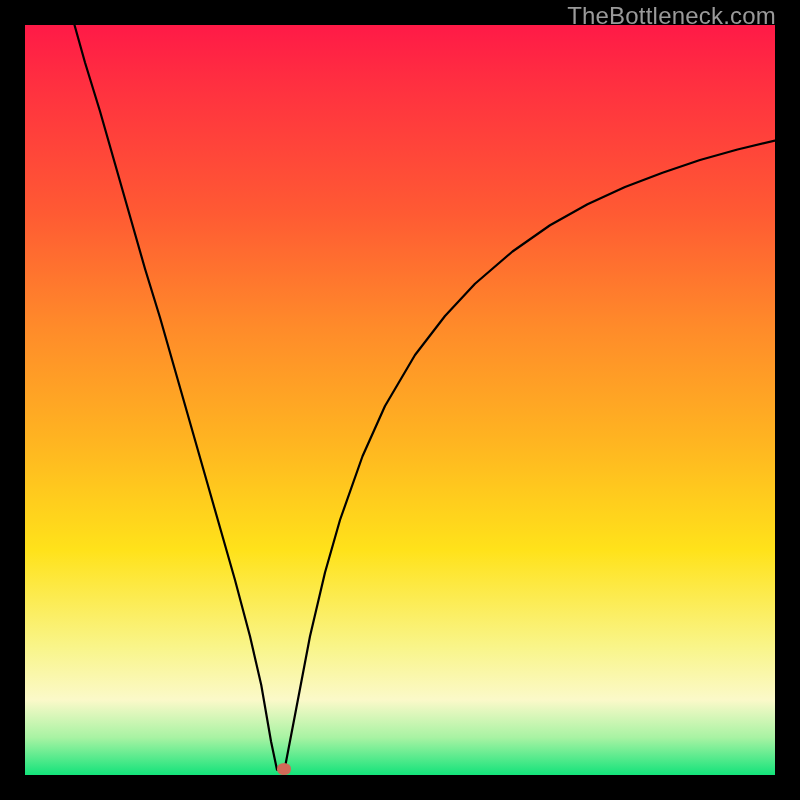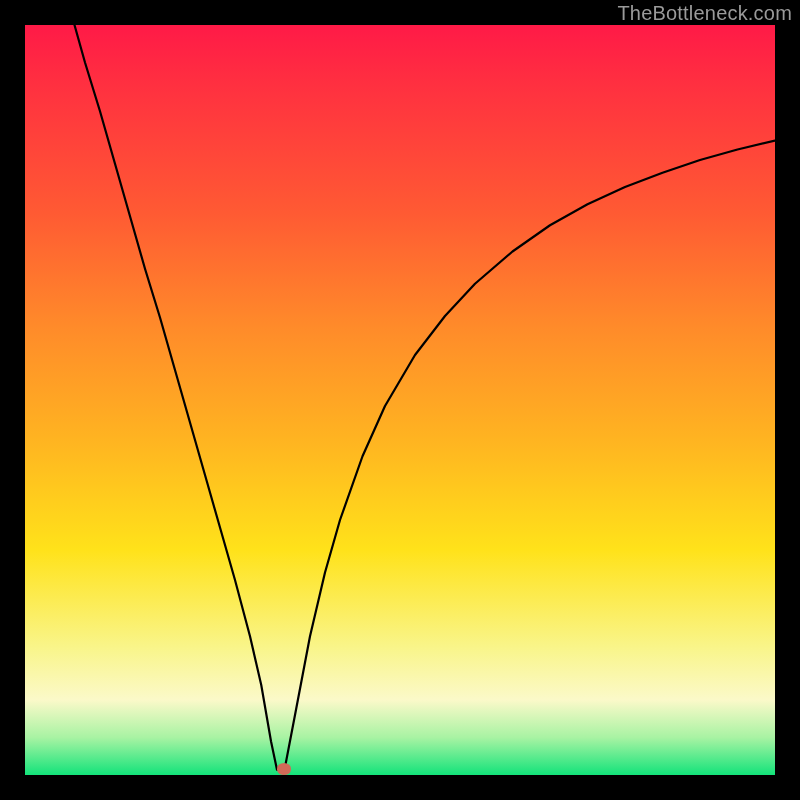--- a/index.html
+++ b/index.html
@@ -50,23 +50,23 @@
     width: 14px;
     height: 12px;
     border-radius: 50% / 45%;
     background: #d06a58;
     transform: translate(-50%, -50%);
     pointer-events: none;
   }
   .watermark {
     position: absolute;
     top: 2px;
-    right: 8px;
+    right: 24px;
     color: #9a9a9a;
-    font-size: 20px;
+    font-size: 24px;
     font-weight: 500;
     letter-spacing: 0.2px;
     user-select: none;
   }
 </style>
 </head>
 <body>
 
 <div class="frame">
 

